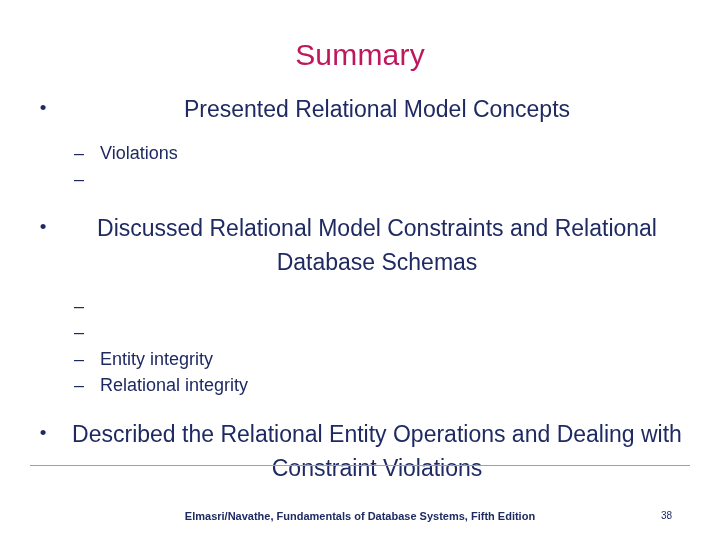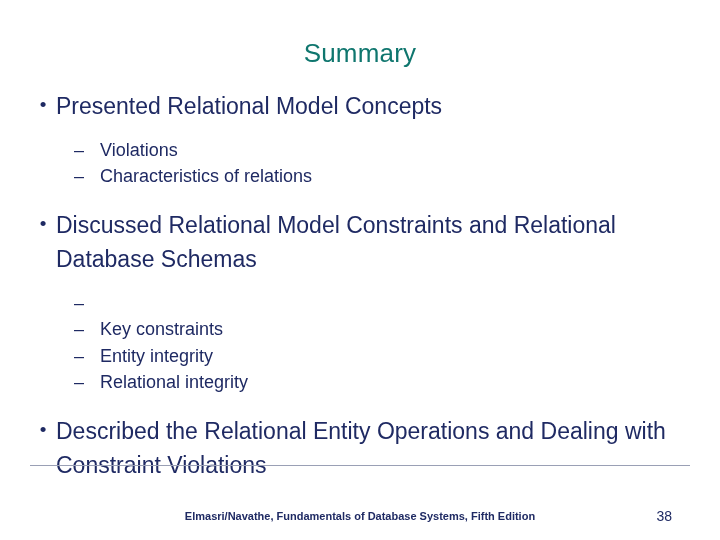--- a/index.html
+++ b/index.html
@@ -15,23 +15,23 @@
     overflow: hidden;
   }
   .slide {
     position: relative;
     width: 720px;
     height: 540px;
     box-sizing: border-box;
   }
   .slide-title {
     text-align: center;
-    font-size: 26px;
+    font-size: 30px;
     font-weight: normal;
-    color: #0f766e;
+    color: #be185d;
     margin: 0;
     padding-top: 38px;
     letter-spacing: 0.2px;
   }
   .body {
     margin-top: 20px;
     padding: 0 22px 0 30px;
   }
   .bullet-l1 {
     display: flex;
@@ -43,20 +43,21 @@
   }
   .bullet-l1 .marker {
     width: 26px;
     flex: 0 0 26px;
     text-align: center;
     font-size: 19px;
     line-height: 1.72;
   }
   .bullet-l1 .text {
     flex: 1;
+    text-align: center;
   }
   .bullet-l2 {
     display: flex;
     align-items: flex-start;
     font-size: 18px;
     line-height: 1.47;
     color: #1f2a63;
     margin-left: 44px;
   }
   .bullet-l2 .marker {
@@ -92,21 +93,21 @@
     text-align: center;
     font-size: 11px;
     font-weight: bold;
     color: #1f2a63;
     line-height: 20px;
   }
   .footer-page {
     position: absolute;
     right: 18px;
     top: 0;
-    font-size: 14px;
+    font-size: 10px;
     color: #1f2a63;
     line-height: 20px;
   }
 </style>
 </head>
 <body>
 
 <div class="slide">
 
   <h1 class="slide-title">Summary</h1>
@@ -120,39 +121,37 @@
 
     <div class="group-gap-sm"></div>
 
     <div class="bullet-l2">
       <span class="marker">–</span>
       <span class="text">Violations</span>
     </div>
 
     <div class="bullet-l2">
       <span class="marker">–</span>
-      <span class="text">Characteristics of relations</span>
     </div>
 
     <div class="group-gap"></div>
 
     <div class="bullet-l1">
       <span class="marker">•</span>
       <span class="text">Discussed Relational Model Constraints and Relational Database Schemas</span>
     </div>
 
     <div class="group-gap-sm"></div>
 
     <div class="bullet-l2">
       <span class="marker">–</span>
     </div>
 
     <div class="bullet-l2">
       <span class="marker">–</span>
-      <span class="text">Key constraints</span>
     </div>
 
     <div class="bullet-l2">
       <span class="marker">–</span>
       <span class="text">Entity integrity</span>
     </div>
 
     <div class="bullet-l2">
       <span class="marker">–</span>
       <span class="text">Relational integrity</span>

